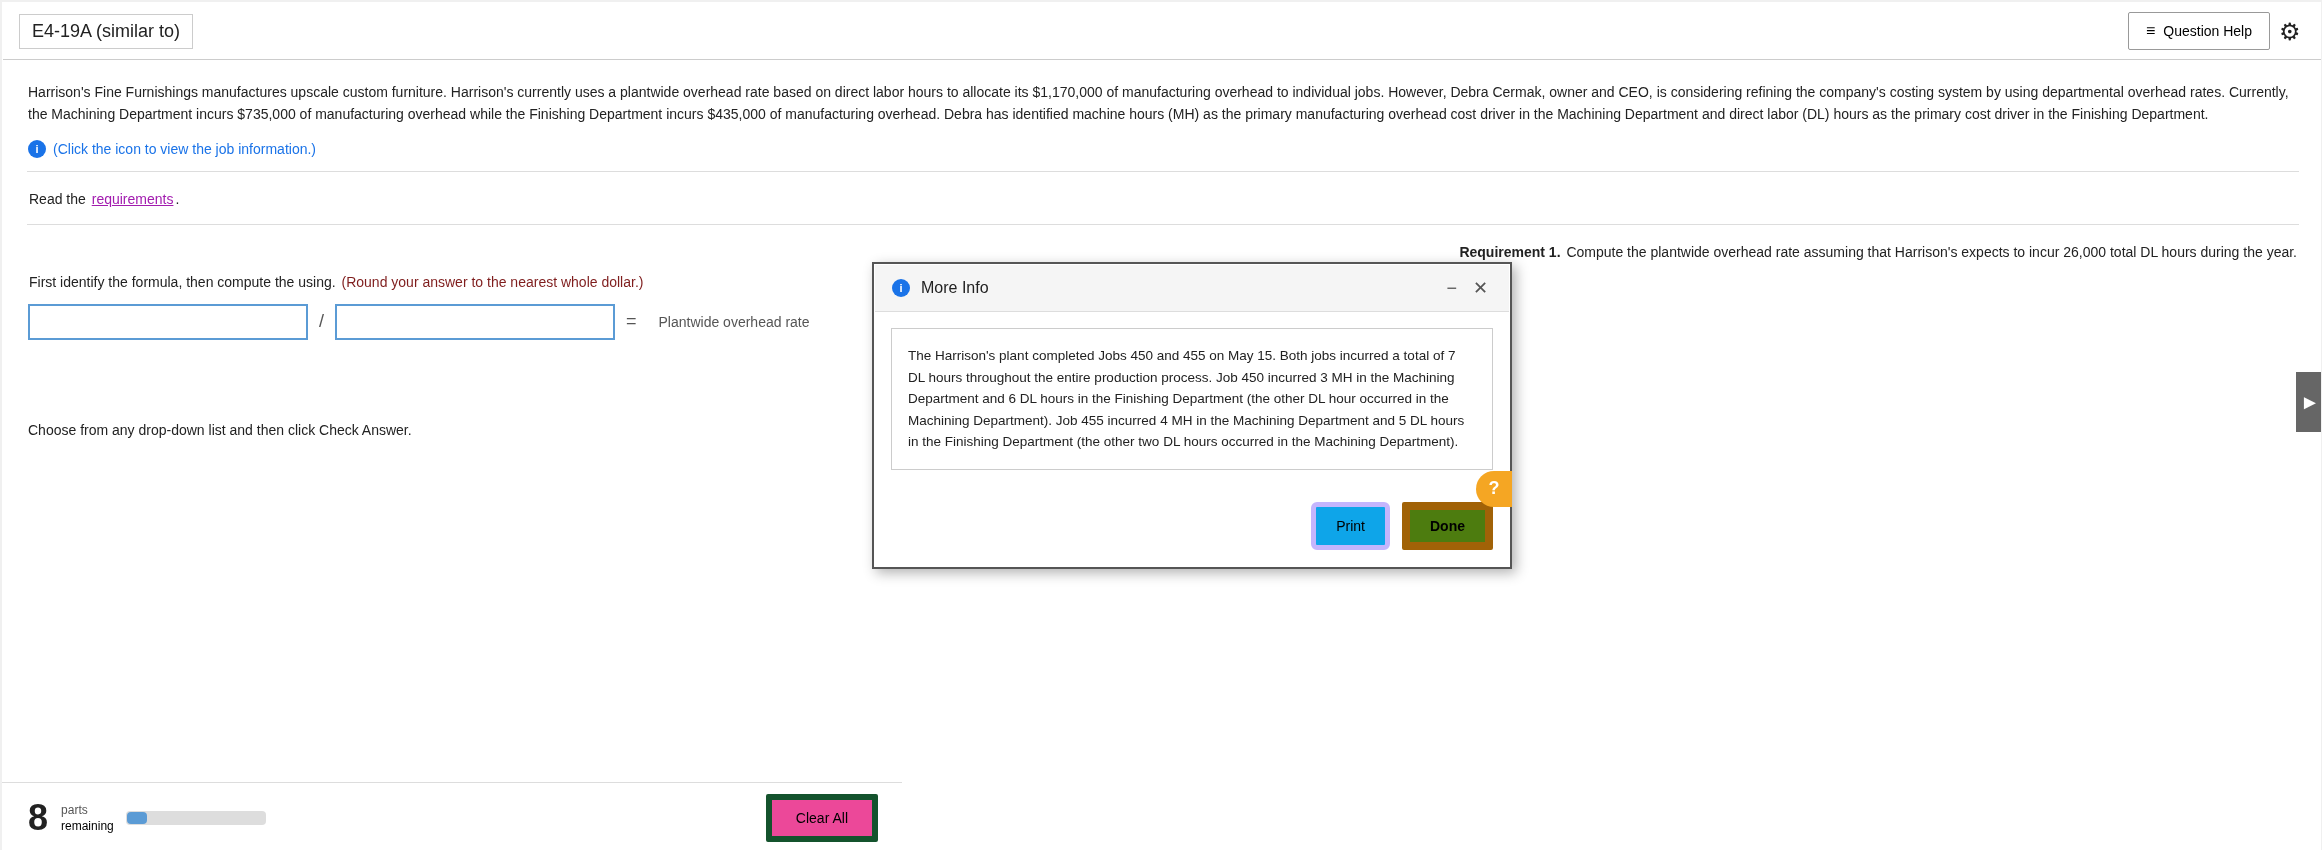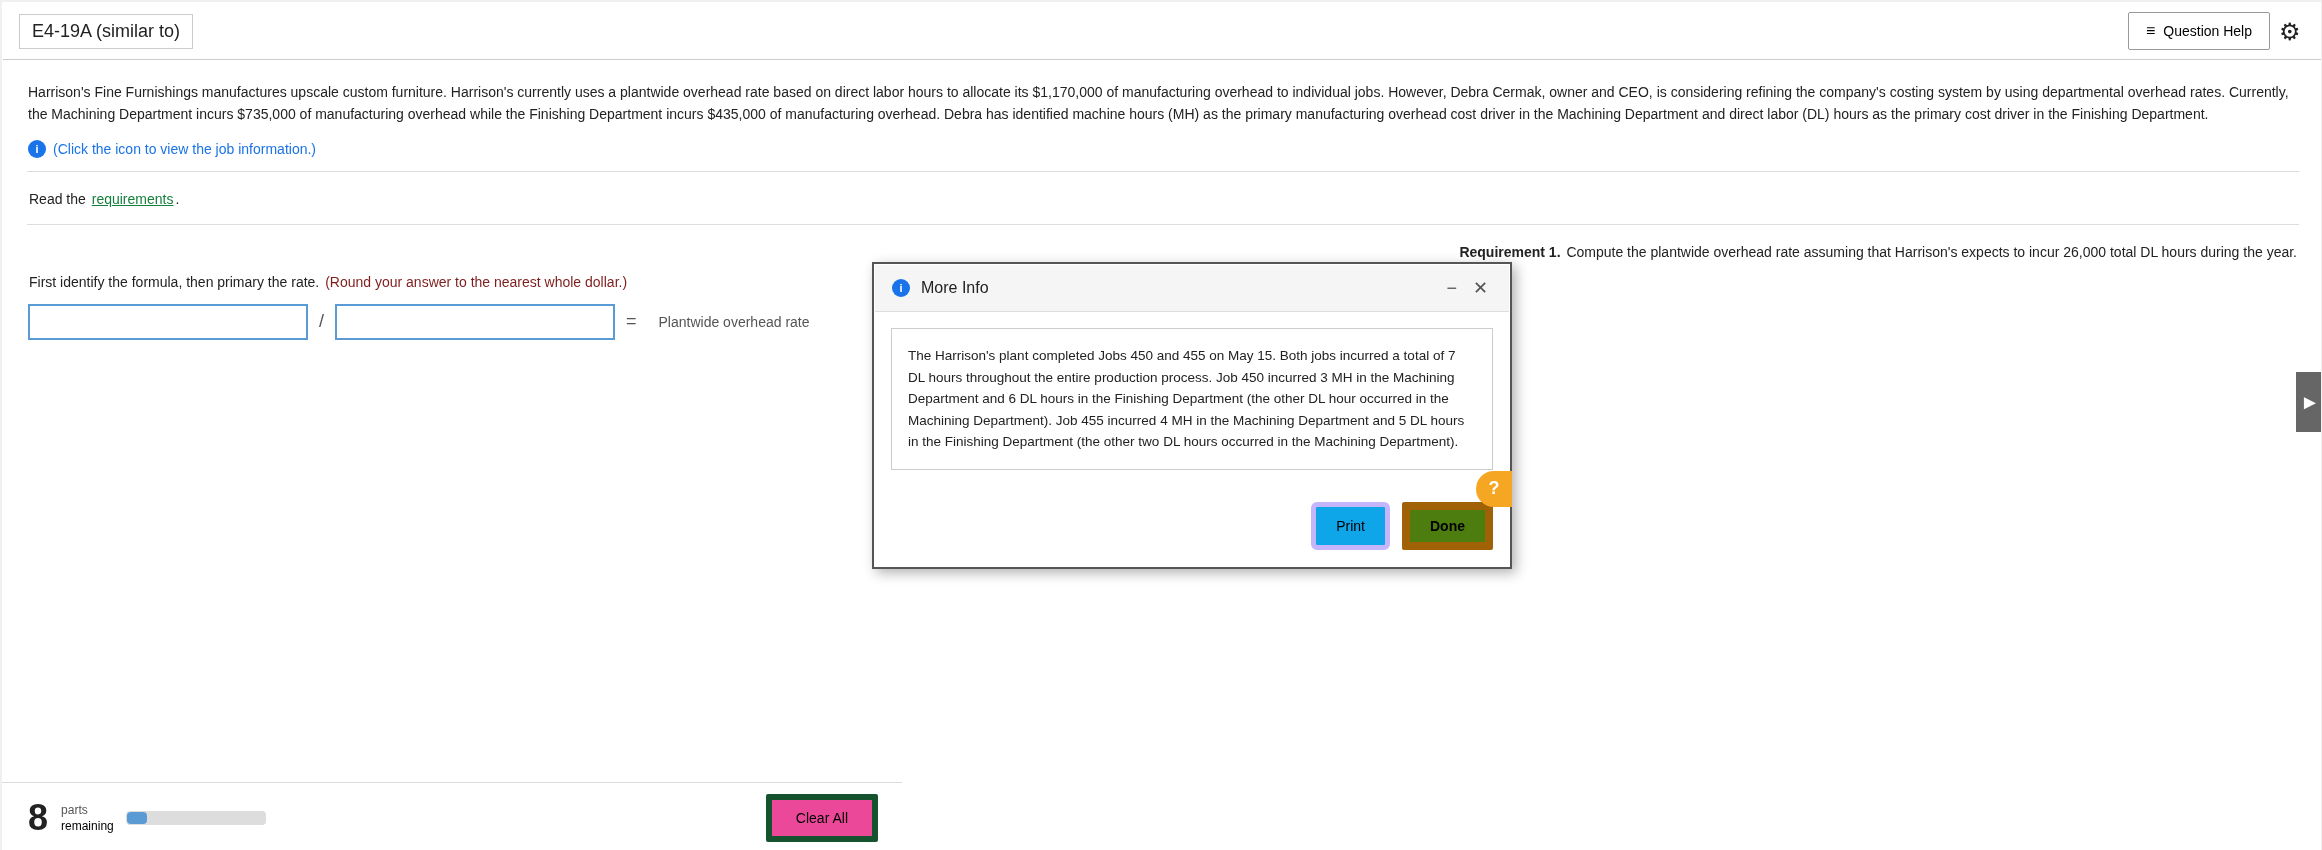--- a/index.html
+++ b/index.html
@@ -101,21 +101,21 @@
       border-top: 1px solid #ddd;
       margin: 10px 0 16px 0;
     }
 
     .read-requirements {
       font-size: 14px;
       margin-bottom: 16px;
     }
 
     .read-requirements a {
-      color: #15803d;
+      color: #a21caf;
       text-decoration: underline;
     }
 
     .divider2 {
       border: none;
       border-top: 1px solid #ddd;
       margin: 10px 0 16px 0;
     }
 
     .requirement-title {
@@ -386,31 +386,32 @@
       <span>Read the </span><a href="#">requirements</a><span>.</span>
     </div>
 
     <hr class="divider2">
 
     <p class="requirement-title">
       <strong>Requirement 1.</strong><span> Compute the plantwide overhead rate assuming that Harrison's expects to incur 26,000 total DL hours during the year.</span>
     </p>
 
     <p class="formula-instruction">
-      <span>First identify the formula, then primary the rate. </span><span class="green" style="color:#7f1d1d;">(Round your answer to the nearest whole dollar.)</span>
+      <span>First identify the formula, then compute the using. </span><span class="green" style="color:#7f1d1d;">(Round your answer to the nearest whole dollar.)</span>
     </p>
 
     <div class="formula-row">
       <input class="formula-input" type="text" placeholder="" style="">
       <span class="formula-divider-text">/</span>
       <input class="formula-input" type="text" placeholder="" style="">
       <span class="formula-equals">=</span>
       <span class="formula-label">Plantwide overhead rate</span>
     </div>
 
+    <p class="dropdown-instruction">Choose from any drop-down list and then click Check Answer.</p>
   </div>
 
   <div class="footer">
     <div class="parts-remaining">
       <span class="parts-number">8</span>
       <div>
         <div style="font-size:12px; color:#555;">parts</div>
         <div style="font-size:12px; color:#000000;">remaining</div>
       </div>
       <div class="progress-bar-container">

